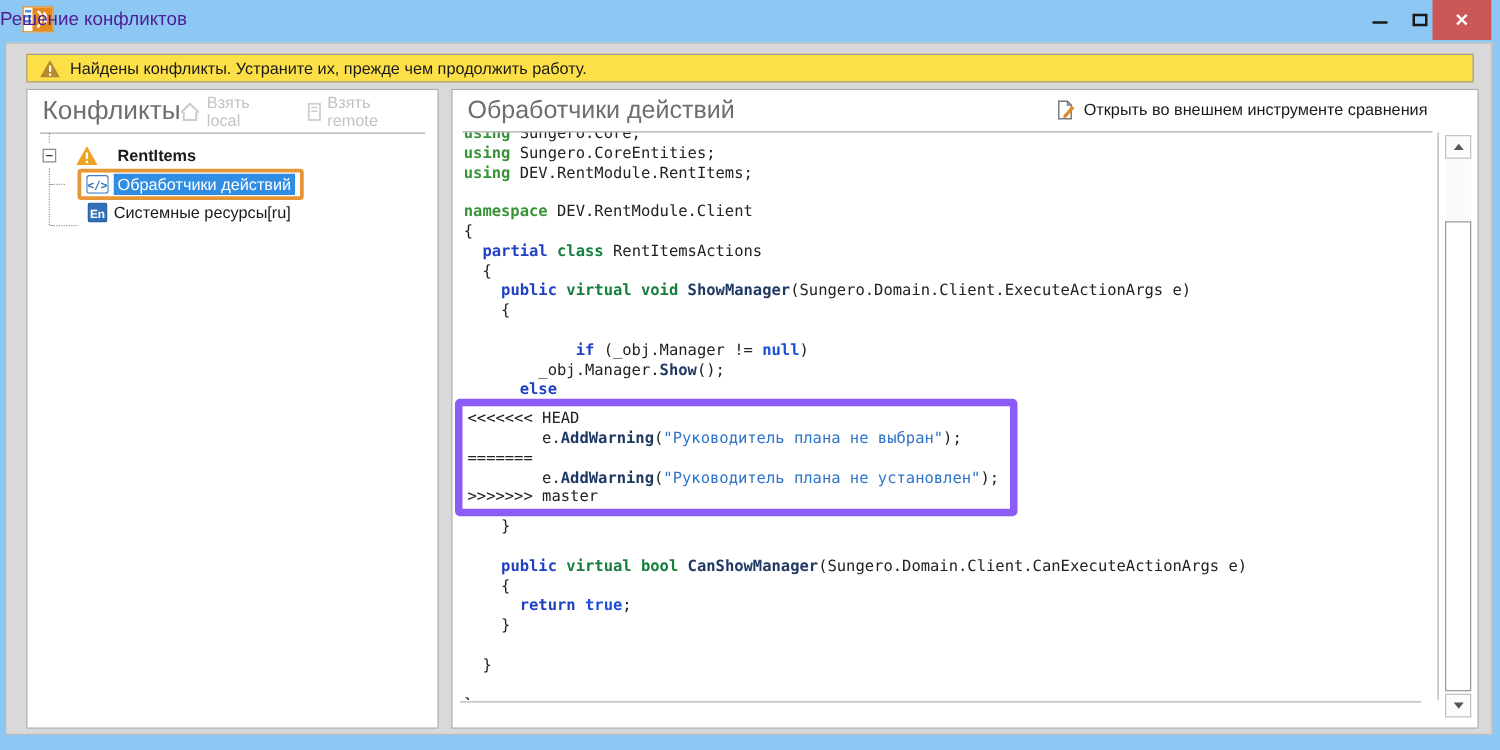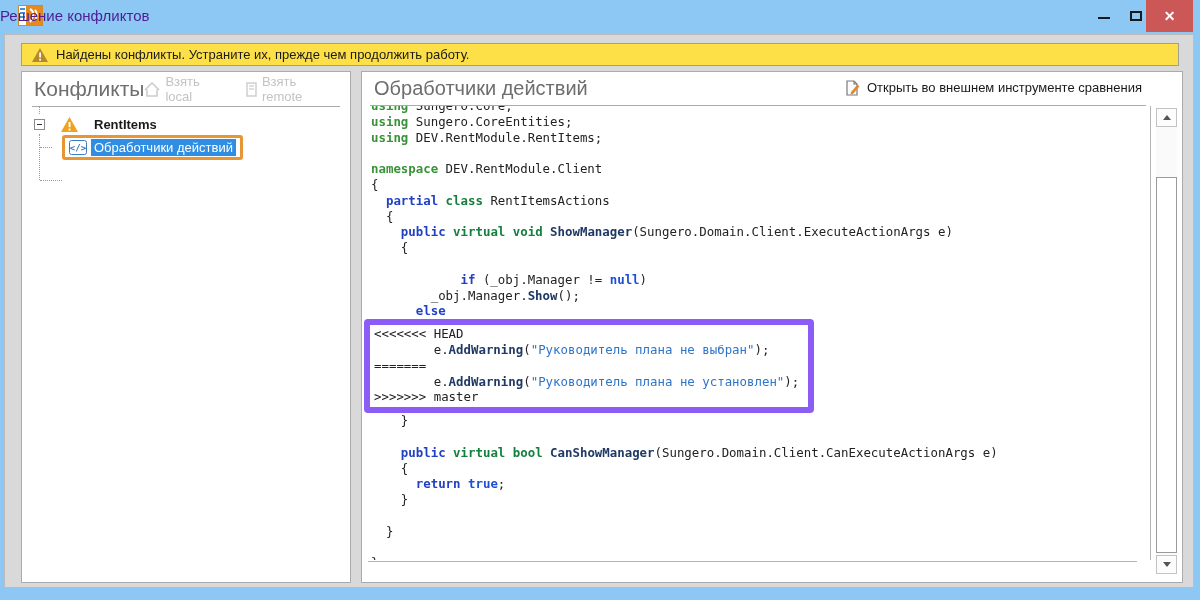--- a/index.html
+++ b/index.html
@@ -184,20 +184,29 @@
             <span>
               <svg width="18" height="15" viewBox="0 0 18 15">
                 <rect x="0.5" y="0.5" width="17" height="14" rx="2" fill="#fff" stroke="#3a7fc1"></rect>
                 <text x="9" y="11" font-size="9" font-family="DejaVu Sans Mono, monospace" fill="#2f71b8" text-anchor="middle" font-weight="bold">&lt;/&gt;</text>
               </svg>
             </span>
             <span class="sel-label">Обработчики действий</span>
           </span>
         </div>
 
+        <div class="tree-row child-row child2">
+          <span>
+            <svg width="16" height="16" viewBox="0 0 16 16">
+              <rect x="0.5" y="0.5" width="15" height="15" rx="2" fill="#2f71b8" stroke="#265d99"></rect>
+              <text x="8" y="12" font-size="9.5" font-family="Liberation Sans, sans-serif" fill="#fff" text-anchor="middle" font-weight="bold">En</text>
+            </svg>
+          </span>
+          <span>Системные ресурсы[ru]</span>
+        </div>
       </div>
     </div>
 
     <div class="panel right-panel">
       <div class="rp-header">
         <span class="panel-title">Обработчики действий</span>
         <span class="ext-link">
           <span>
             <svg width="16" height="17" viewBox="0 0 16 17">
               <path d="M2 1 H9 L12 4 V15 H2 Z" fill="#fff" stroke="#7a7a7a" stroke-width="1.2"></path>

